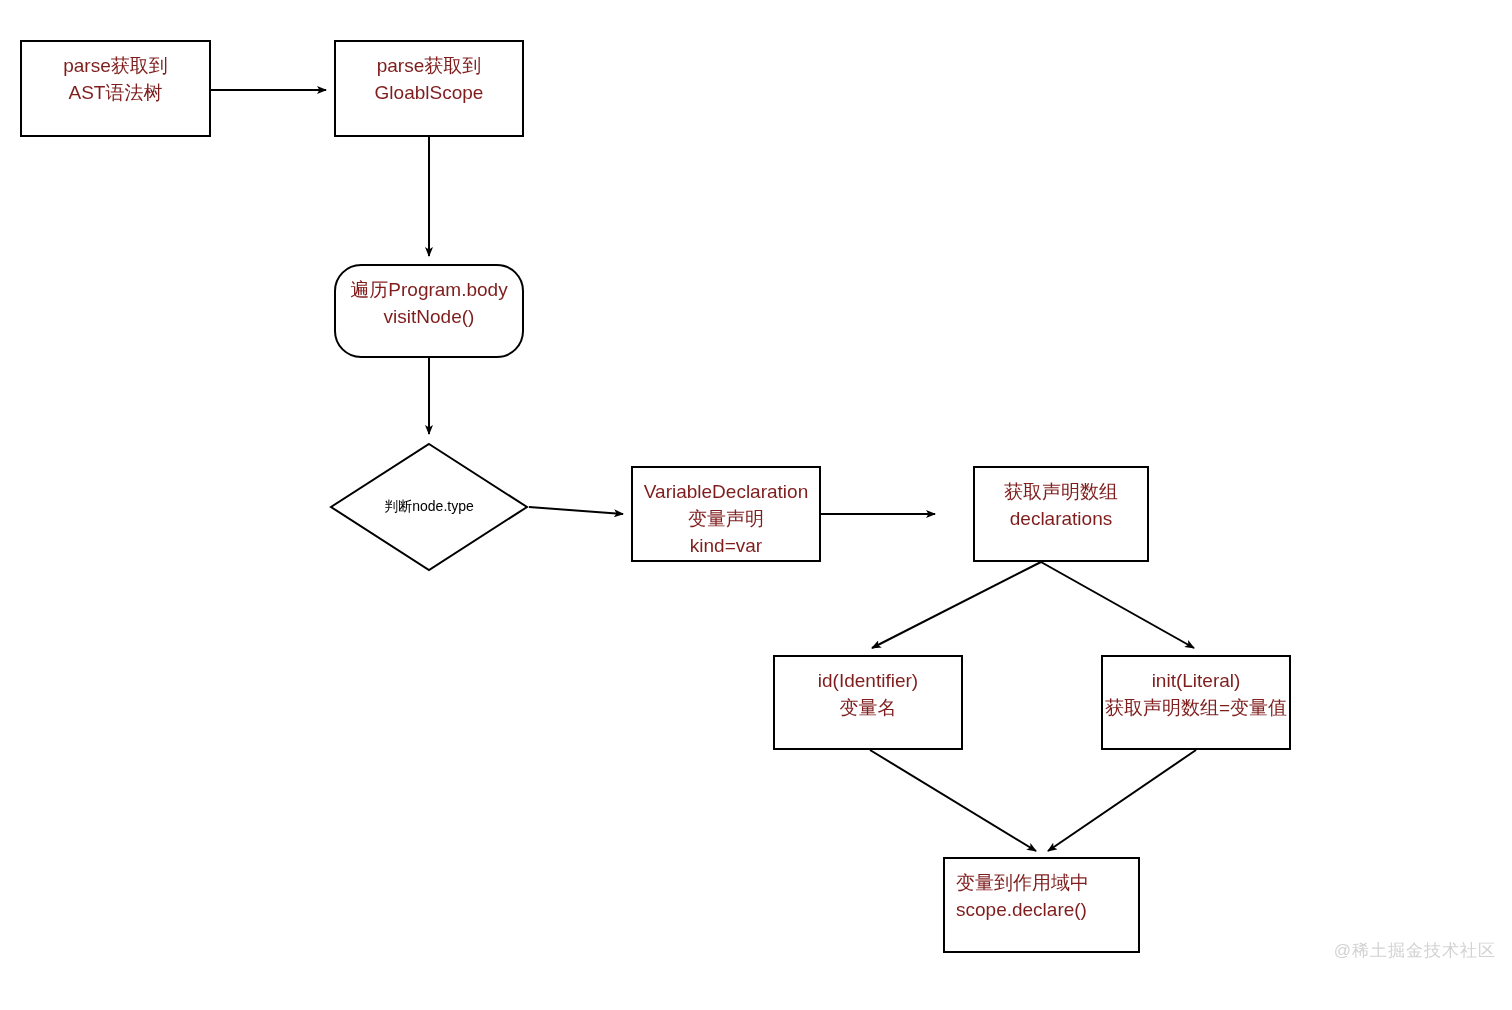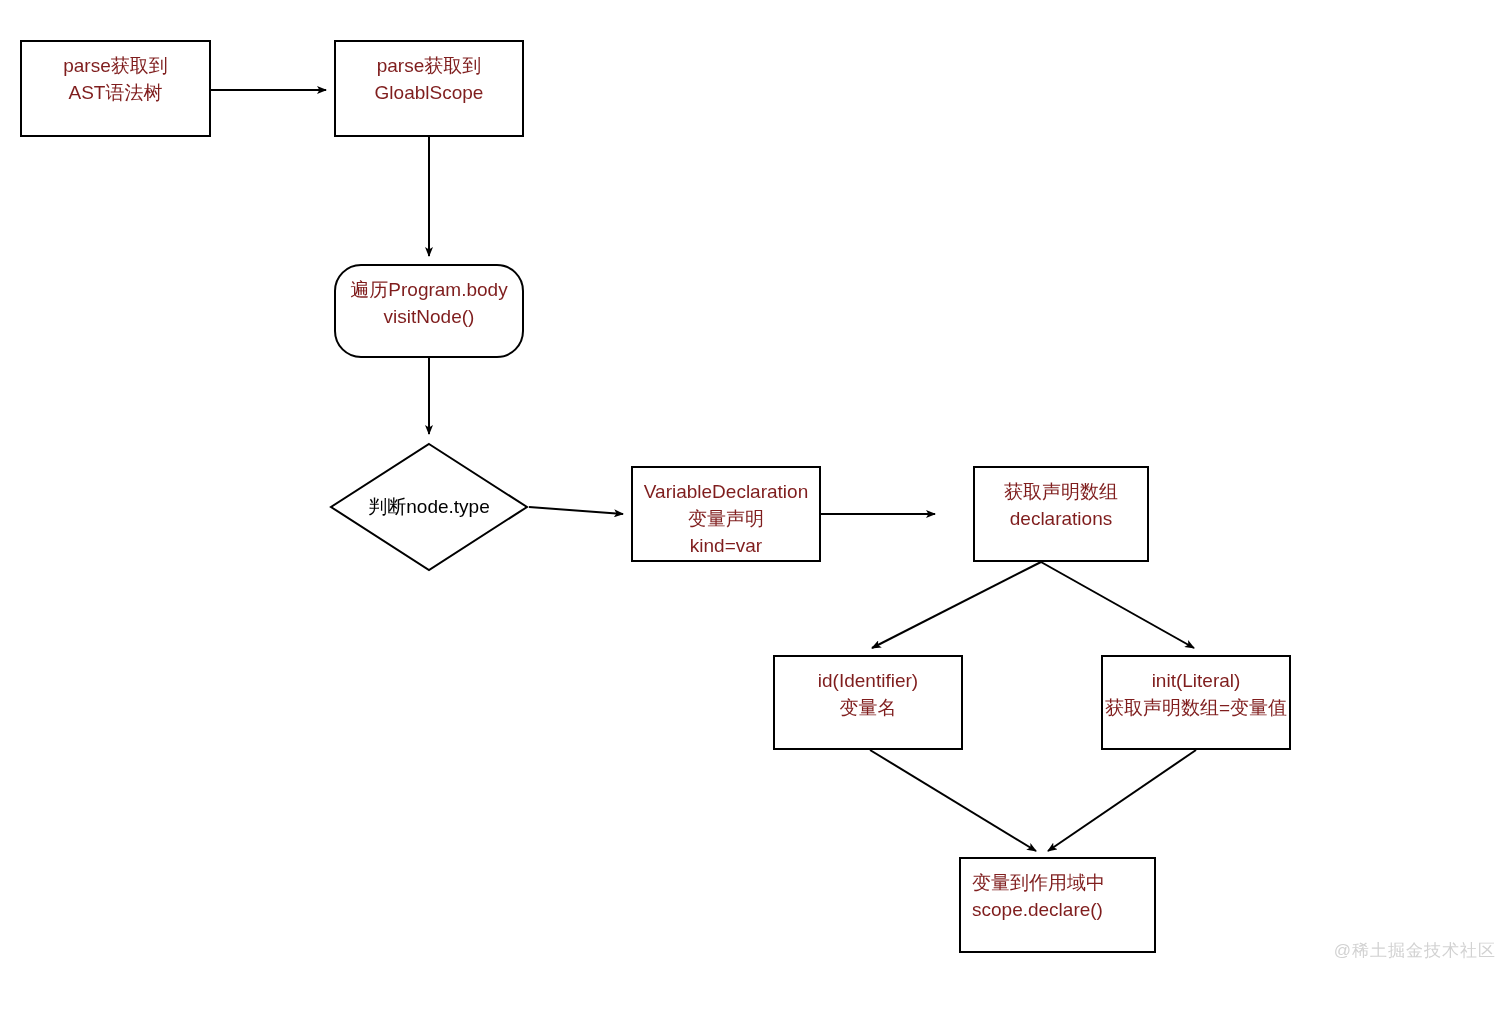--- a/index.html
+++ b/index.html
@@ -54,21 +54,21 @@
   }
   .diamond .dlabel {
     position: absolute;
     left: 0;
     top: 0;
     width: 100%;
     height: 100%;
     display: flex;
     align-items: center;
     justify-content: center;
-    font-size: 19px;
+    font-size: 14px;
     color: #000000;
     white-space: nowrap;
   }
   .watermark {
     position: absolute;
     font-size: 17px;
     color: #d2d2d2;
     letter-spacing: 1px;
     white-space: nowrap;
     z-index: 3;
@@ -138,21 +138,21 @@
           <div>id(Identifier)</div>
           <div>变量名</div>
         </div>
       </div>
       <div class="node" style="left: 1101px; top: 655px; width: 190px; height: 95px;">
         <div class="lines">
           <div>init(Literal)</div>
           <div>获取声明数组=变量值</div>
         </div>
       </div>
-      <div class="node align-left" style="left: 943px; top: 857px; width: 197px; height: 96px; margin-left: 16px;">
+      <div class="node align-left" style="left: 943px; top: 857px; width: 197px; height: 96px;">
         <div class="lines">
           <div>变量到作用域中</div>
           <div>scope.declare()</div>
         </div>
       </div>
     </div>
 
   <div class="watermark" style="left: 1468px; top: 962px; color: rgb(210, 210, 210); transform: translate(-100%, -100%);">@稀土掘金技术社区</div>
 </div>
 

